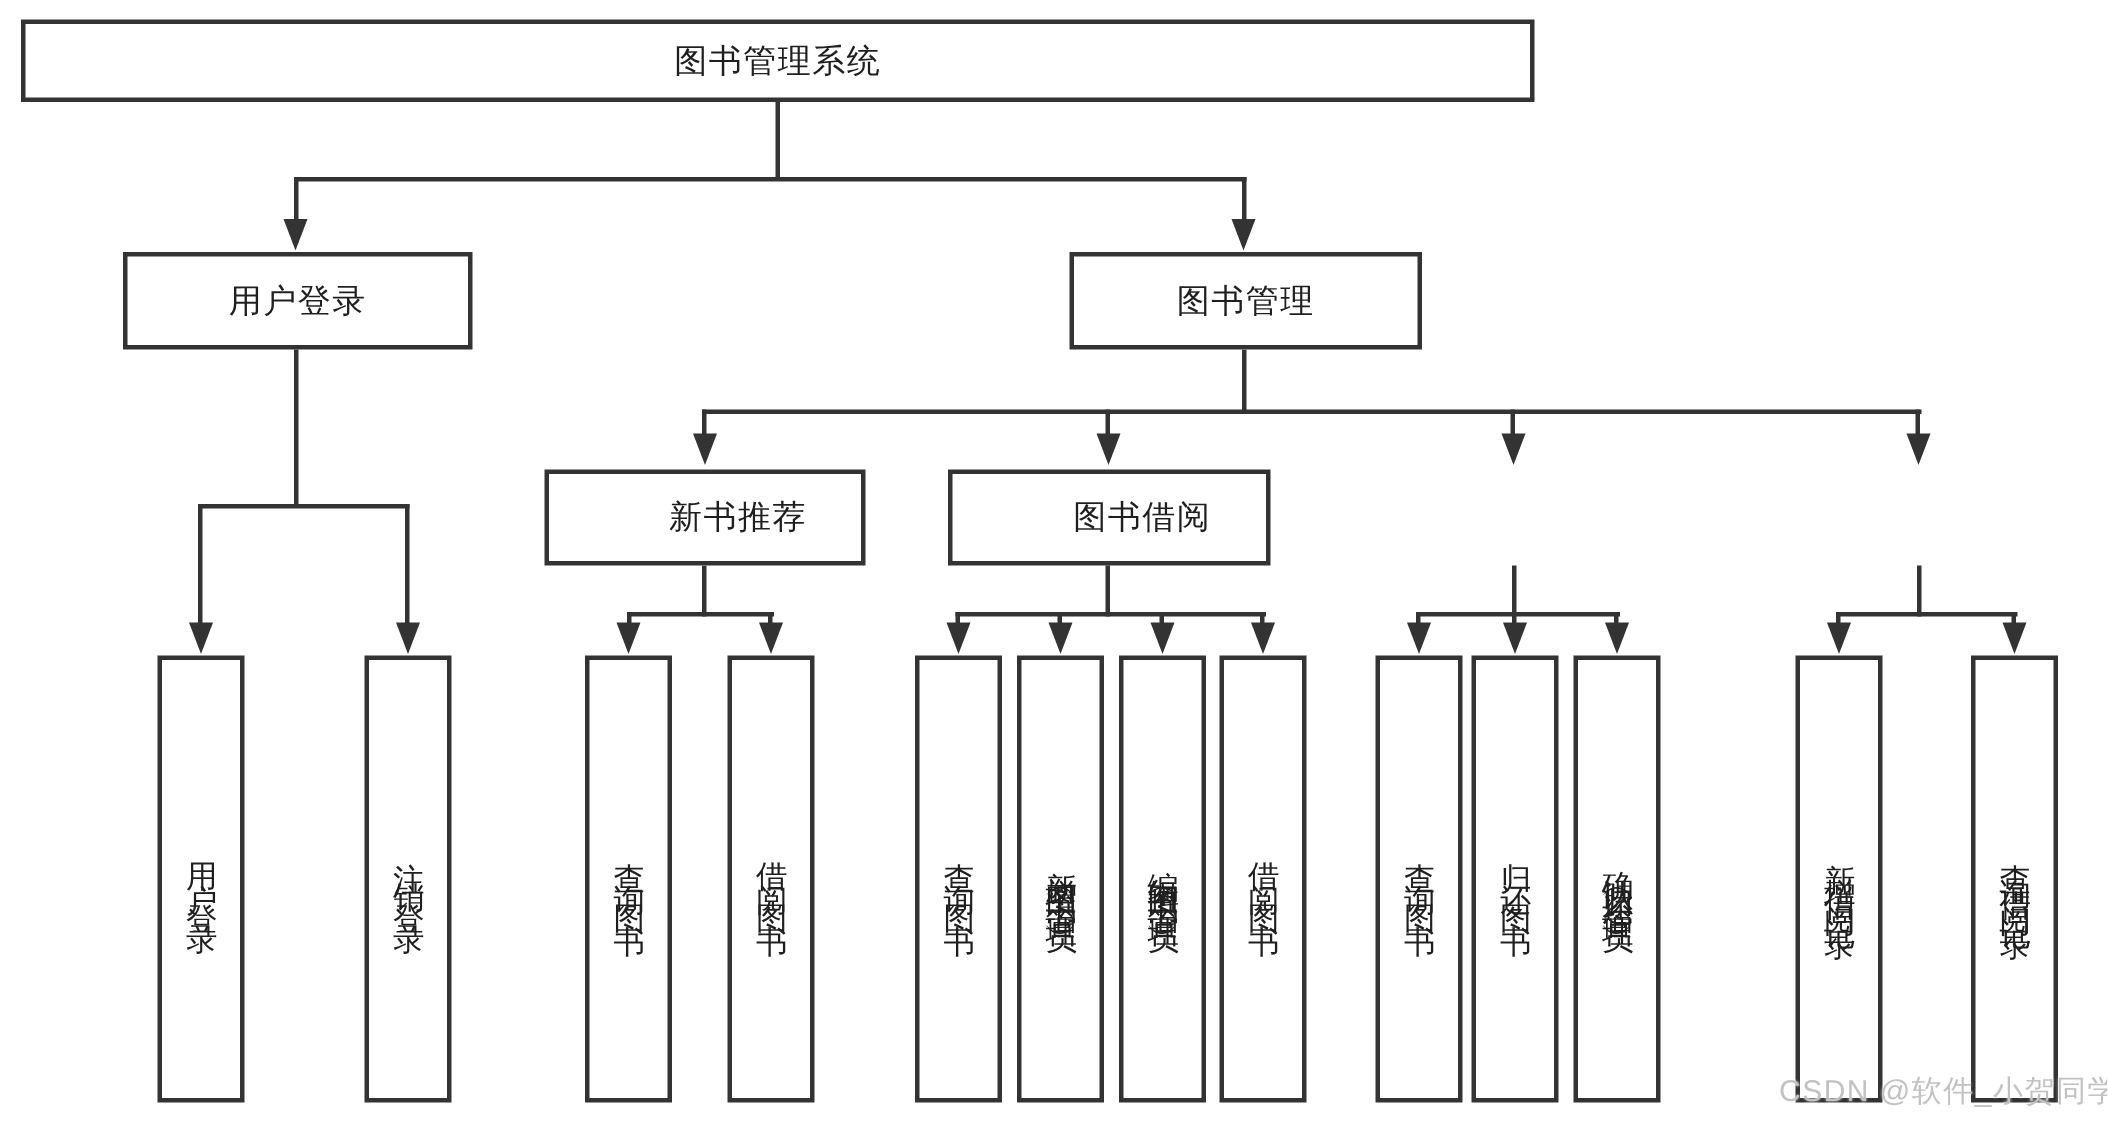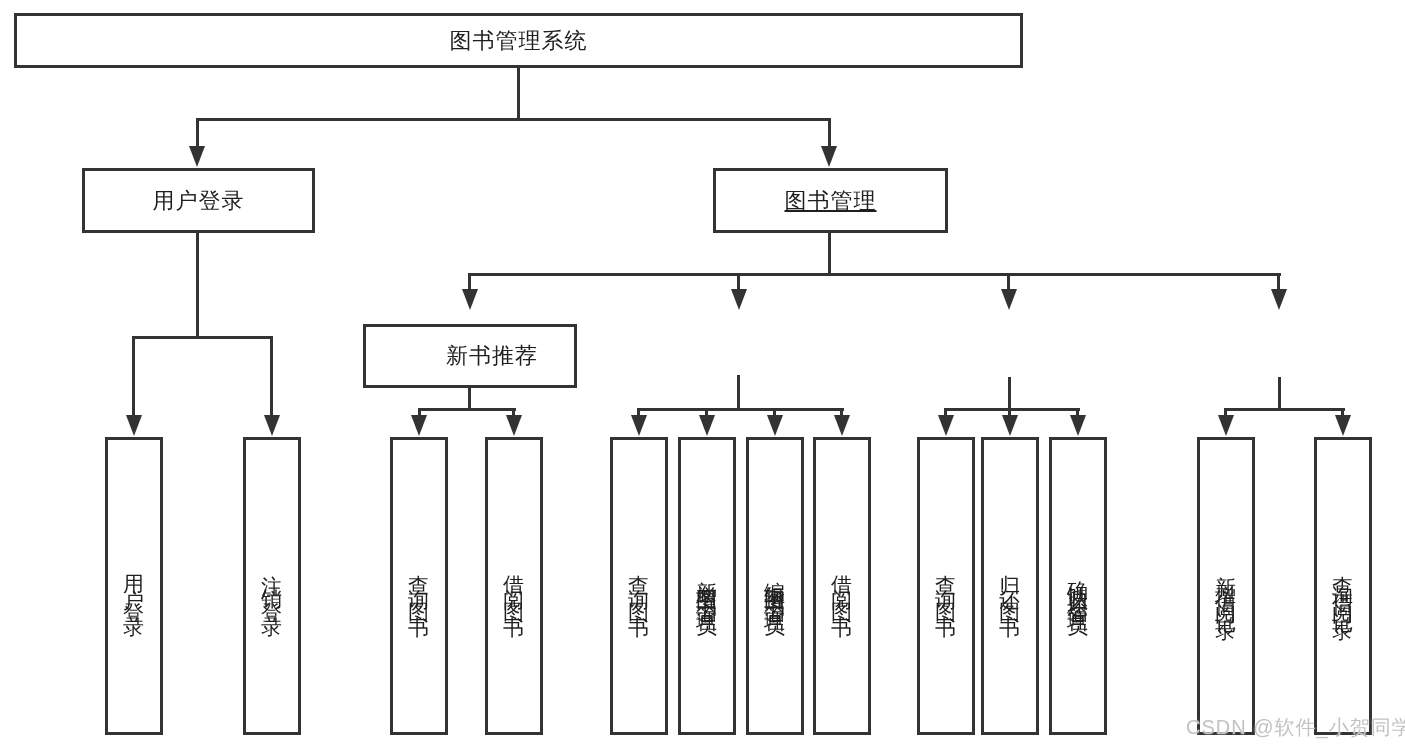--- a/index.html
+++ b/index.html
@@ -22,21 +22,21 @@
     border: 3px solid #333333;
     display: flex;
     align-items: center;
     justify-content: center;
     z-index: 2;
   }
   .hlabel { font-size: 22px; letter-spacing: 1px; color: #1f1f1f; white-space: nowrap; }
 
   .root  { left: 14px;  top: 13px;  width: 1009px; height: 55px; }
   .lvl2  { top: 168px; height: 65px; }
-  .lvl3  { top: 324px; height: 64px; padding-left: 44px; }
+  .lvl3  { top: 313px; height: 64px; padding-left: 44px; }
   .leaf  { top: 437px; width: 58px; height: 298px; }
 
   .vtext {
     writing-mode: vertical-rl;
     text-orientation: mixed;
     font-size: 21px;
     line-height: 1;
     color: #1f1f1f;
     white-space: nowrap;
   }
@@ -131,26 +131,29 @@
   <div class="arrow" style="left:1218px; top:415px;"></div>
   <div class="arrow" style="left:1335px; top:415px;"></div>
 
   <div class="node root">
     <span class="hlabel">图书管理系统</span>
   </div>
 
   <div class="node lvl2" style="left:82px; width:233px;">
     <span class="hlabel">用户登录</span>
   </div>
-  <div class="node lvl2" style="left:713px; width:235px;text-decoration:underline;">
+  <div class="node lvl2" style="left:713px; width:235px;">
     <span class="hlabel">图书管理</span>
   </div>
 
   <div class="node lvl3" style="left:363px; width:214px;">
     <span class="hlabel">新书推荐</span>
+  </div>
+  <div class="node lvl3" style="left:632px; width:215px;">
+    <span class="hlabel">图书借阅</span>
   </div>
 
   <div class="node leaf" style="left:105px;">
     <span class="vtext ls4">用户登录</span>
   </div>
   <div class="node leaf" style="left:243px;">
     <span class="vtext ls4">注销登录</span>
   </div>
   <div class="node leaf" style="left:390px;">
     <span class="vtext ls4">查询图书</span>

